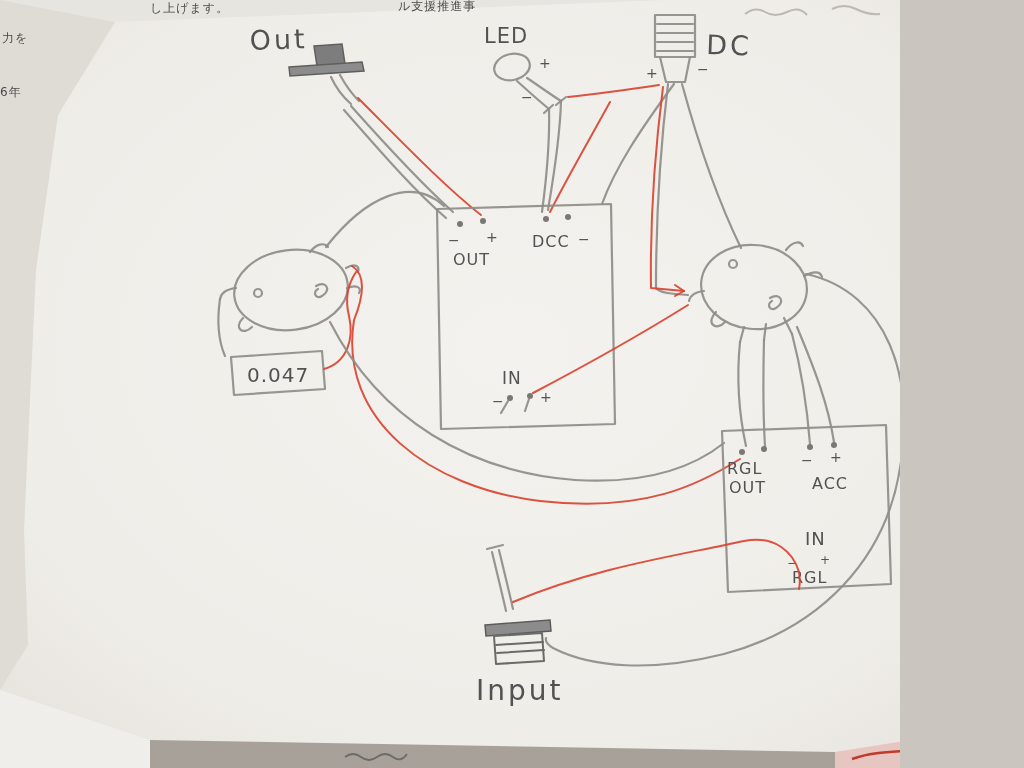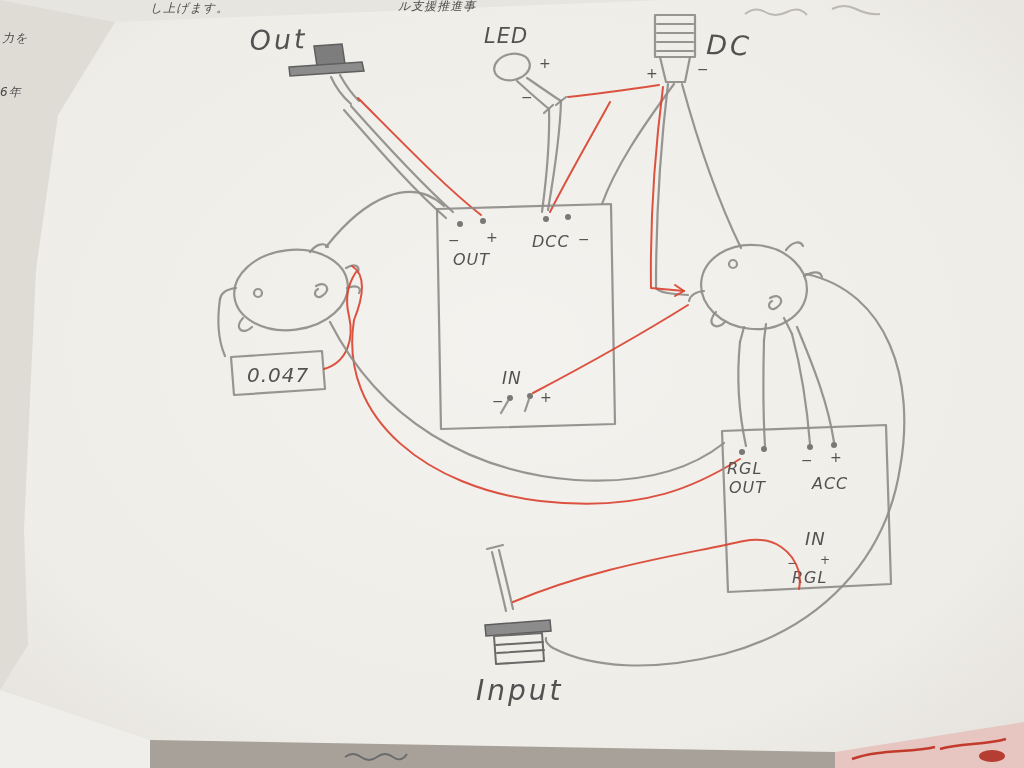--- a/index.html
+++ b/index.html
@@ -1,17 +1,17 @@
 <!DOCTYPE html>
 <html><head>
 <meta charset="utf-8">
 <style>
   html,body{margin:0;padding:0;background:#cac6bf;}
-  #stage{position:relative;width:1024px;height:768px;overflow:hidden;
-         font-family:"DejaVu Sans",sans-serif;font-style:italic;}
+  #stage{position:relative;width:900px;height:768px;overflow:hidden;
+         font-family:"DejaVu Sans",sans-serif;}
   svg{display:block;}
   text{font-family:"DejaVu Sans",sans-serif;fill:#525252;}
   .hand-big{font-size:27px;letter-spacing:3px;}
   .hand-mid{font-size:20px;letter-spacing:1px;}
   .hand-small{font-size:16px;letter-spacing:1px;}
   .hand-tiny{font-size:14px;}
   .print-jp{font-size:12px;fill:#4a4a4a;letter-spacing:1px;}
   .pencil{stroke:#8f8d8a;stroke-width:2.2;fill:none;stroke-linecap:round;stroke-linejoin:round;opacity:.92;}
   .pencil-dark{stroke:#6a6a68;stroke-width:2;fill:none;stroke-linecap:round;stroke-linejoin:round;}
   .red{stroke:#d9402e;stroke-width:2;fill:none;stroke-linecap:round;stroke-linejoin:round;opacity:.9;}

